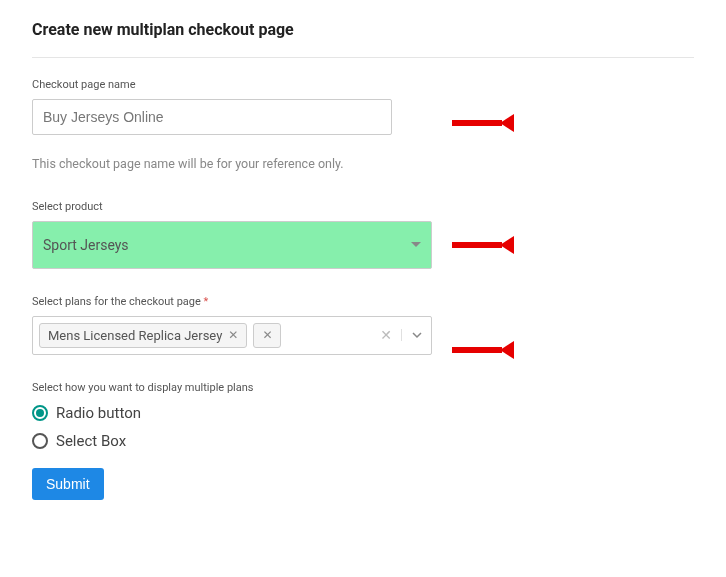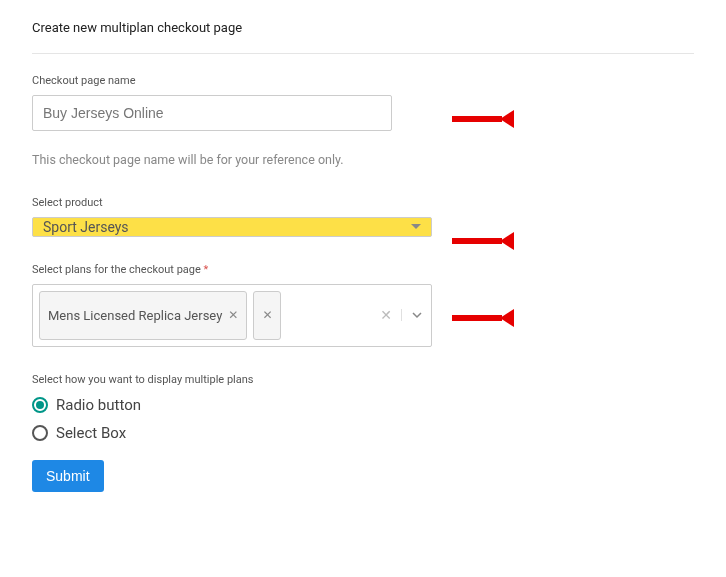--- a/index.html
+++ b/index.html
@@ -6,22 +6,22 @@
   html, body { margin: 0; padding: 0; }
   body {
     font-family: -apple-system, BlinkMacSystemFont, "Segoe UI", Roboto, "Helvetica Neue", Arial, sans-serif;
     color: #333;
     width: 726px;
     padding: 20px 32px 30px 32px;
     font-size: 14px;
     position: relative;
   }
   h1.page-title {
-    font-size: 13px;
-    font-weight: 400;
+    font-size: 16px;
+    font-weight: 700;
     color: #222;
     margin: 0 0 18px 0;
   }
   hr.sep {
     border: none;
     border-top: 1px solid #e5e5e5;
     margin: 0 0 20px 0;
   }
   .field { margin-bottom: 26px; position: relative; }
   .field-label {
@@ -41,30 +41,30 @@
   }
   .helper {
     font-size: 12.5px;
     color: #888;
     margin-top: 20px;
     line-height: 1.5;
     max-width: 400px;
   }
   .select-wrap {
     width: 400px;
-    height: 20px;
+    height: 48px;
     border: 1px solid #ccc;
     border-radius: 2px;
     display: flex;
     align-items: center;
     padding: 0 10px;
     color: #555;
     justify-content: space-between;
     cursor: pointer;
-    background: #fde047;
+    background: #86efac;
   }
   .caret-down {
     width: 0; height: 0;
     border-left: 5px solid transparent;
     border-right: 5px solid transparent;
     border-top: 5px solid #888;
   }
   .multi-wrap {
     width: 400px;
     border: 1px solid #ccc;
@@ -78,21 +78,21 @@
     padding: 6px 6px;
     display: flex;
     flex-wrap: wrap;
     gap: 6px;
     align-content: flex-start;
   }
   .chip {
     border: 1px solid #ccc;
     background: #f5f5f5;
     border-radius: 3px;
-    padding: 16px 8px;
+    padding: 4px 8px;
     font-size: 13px;
     color: #555;
     display: inline-flex;
     align-items: center;
     gap: 6px;
   }
   .chip-x {
     color: #888;
     font-size: 12px;
     cursor: pointer;

